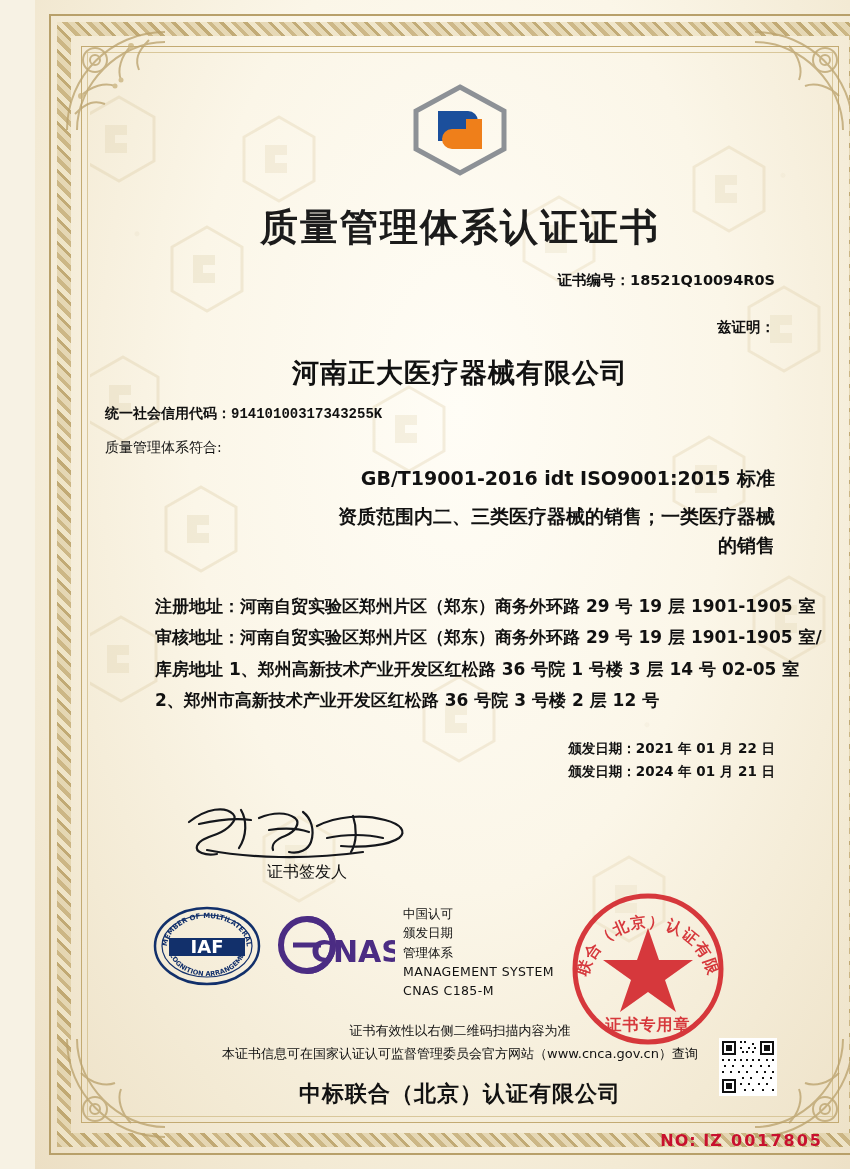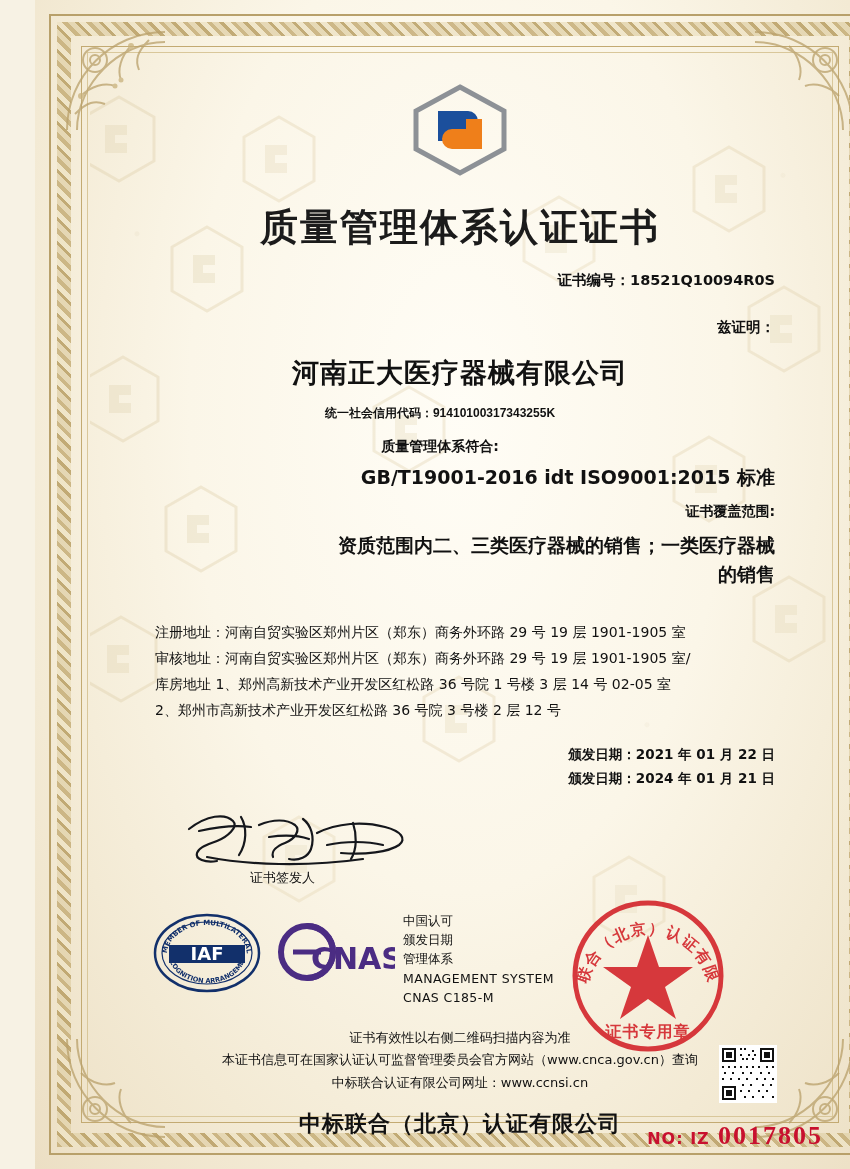--- a/index.html
+++ b/index.html
@@ -145,34 +145,34 @@
     text-align: center;
     font-family: "DejaVu Sans", sans-serif;
     font-weight: bold;
     font-size: 27px;
     letter-spacing: 1px;
     color: #111;
   }
 
   .credit-code {
     margin-top: 14px;
-    text-align: center;
-    padding-right: 40px;
-    font-size: 12px;
-    font-weight: bold;
-    color: #111;
-    font-family: Liberation Sans, sans-serif;
+    text-align: left;
+    padding-right: 40px;
+    font-size: 14px;
+    font-weight: bold;
+    color: #111;
+    font-family: Liberation Mono, monospace;
   }
 
   .conform-label {
     margin-top: 16px;
-    text-align: center;
+    text-align: left;
     padding-right: 40px;
     font-size: 14px;
-    font-weight: bold;
+    font-weight: normal;
     color: #111;
     font-family: "DejaVu Sans", sans-serif;
   }
 
   .standard {
     margin-top: 9px;
     text-align: right;
     padding-right: 40px;
     font-size: 19px;
     font-weight: bold;
@@ -199,25 +199,26 @@
     font-weight: bold;
     line-height: 1.55;
     color: #111;
     font-family: "DejaVu Sans", sans-serif;
   }
 
   .addresses {
     margin-top: 30px;
     padding-right: 40px;
     padding-left: 50px;
-    font-size: 14px;
+    font-size: 17px;
     line-height: 1.85;
     color: #111;
     font-family: "DejaVu Sans", sans-serif;
     text-align: justify;
+    font-weight: bold;
   }
   .addresses .addr-line { white-space: nowrap; }
   .addr-1 { text-align: left; }
   .addr-2 { text-align: left; }
   .addr-3 { text-align: left; }
   .addr-4 { text-align: left; }
 
   .dates {
     margin-top: 20px;
     text-align: right;
@@ -238,23 +239,23 @@
   .signature-svg {
     position: absolute;
     left: 72px;
     top: 0;
     width: 240px;
     height: 62px;
   }
   .signature-svg svg { width: 100%; height: 100%; display: block; }
   .signature-label {
     position: absolute;
-    left: 145px;
+    left: 162px;
     top: 62px;
-    font-size: 13px;
+    font-size: 16px;
     color: #111;
     font-family: "DejaVu Sans", sans-serif;
   }
 
   
   .marks-row {
     position: relative;
     height: 128px;
     margin-top: 2px;
   }
@@ -339,21 +340,21 @@
     right: 62px;
     bottom: 18px;
     font-family: "DejaVu Sans", sans-serif;
     font-weight: bold;
     font-size: 21px;
     color: #c8102e;
     letter-spacing: 1px;
     white-space: nowrap;
   }
   .serial .prefix { font-size: 16px; }
-  .serial .digits { font-size: 26px; letter-spacing: 2px; font-family: Liberation Serif, serif; }
+  .serial .digits { font-size: 16px; letter-spacing: 2px; }
 </style>
 </head>
 <body>
 
 <div class="cert-page">
 
   <div class="paper-texture"></div>
 
   <div class="watermark-layer">
     <div class="wm" style="left:-10px; top:40px;">
@@ -530,21 +531,20 @@
 
     <div class="company-name">河南正大医疗器械有限公司</div>
 
     <div class="credit-code">
       <span>统一社会信用代码：</span><span>91410100317343255K</span>
     </div>
 
     <div class="conform-label">质量管理体系符合:</div>
     <div class="standard">GB/T19001-2016 idt ISO9001:2015 标准</div>
 
-    <div class="scope-label">证书覆盖范围:</div>
     <div class="scope-text">
       <div>资质范围内二、三类医疗器械的销售；一类医疗器械</div>
       <div>的销售</div>
     </div>
 
     <div class="addresses">
       <div class="addr-line addr-1">注册地址：河南自贸实验区郑州片区（郑东）商务外环路 29 号 19 层 1901-1905 室</div>
       <div class="addr-line addr-2">审核地址：河南自贸实验区郑州片区（郑东）商务外环路 29 号 19 层 1901-1905 室/</div>
       <div class="addr-line addr-3">库房地址 1、郑州高新技术产业开发区红松路 36 号院 1 号楼 3 层 14 号 02-05 室</div>
       <div class="addr-line addr-4">2、郑州市高新技术产业开发区红松路 36 号院 3 号楼 2 层 12 号</div>
@@ -626,21 +626,20 @@
             <path d="M79 38 L90 70 L124 70 L96 90 L107 122 L79 102 L51 122 L62 90 L34 70 L68 70 Z" fill="#d21f26"></path>
             <text x="79" y="140" font-family="DejaVu Sans, sans-serif" font-size="16" font-weight="bold" fill="#d21f26" text-anchor="middle" letter-spacing="1">证书专用章</text>
           </g>
         </svg>
       </div>
     </div>
 
     <div class="footer-notes">
       <div class="note">证书有效性以右侧二维码扫描内容为准</div>
       <div class="note">本证书信息可在国家认证认可监督管理委员会官方网站（www.cnca.gov.cn）查询</div>
-      <div class="note">中标联合认证有限公司网址：www.ccnsi.cn</div>
 
       <div class="qr-code">
         <svg viewBox="0 0 58 58" shape-rendering="crispEdges">
           <rect x="0" y="0" width="58" height="58" fill="#ffffff"></rect>
           <g fill="#111">
             <rect x="3" y="3" width="14" height="14"></rect>
               <rect x="5" y="5" width="10" height="10" fill="#fff"></rect>
               <rect x="7" y="7" width="6" height="6"></rect>
             <rect x="41" y="3" width="14" height="14"></rect>
               <rect x="43" y="5" width="10" height="10" fill="#fff"></rect>

